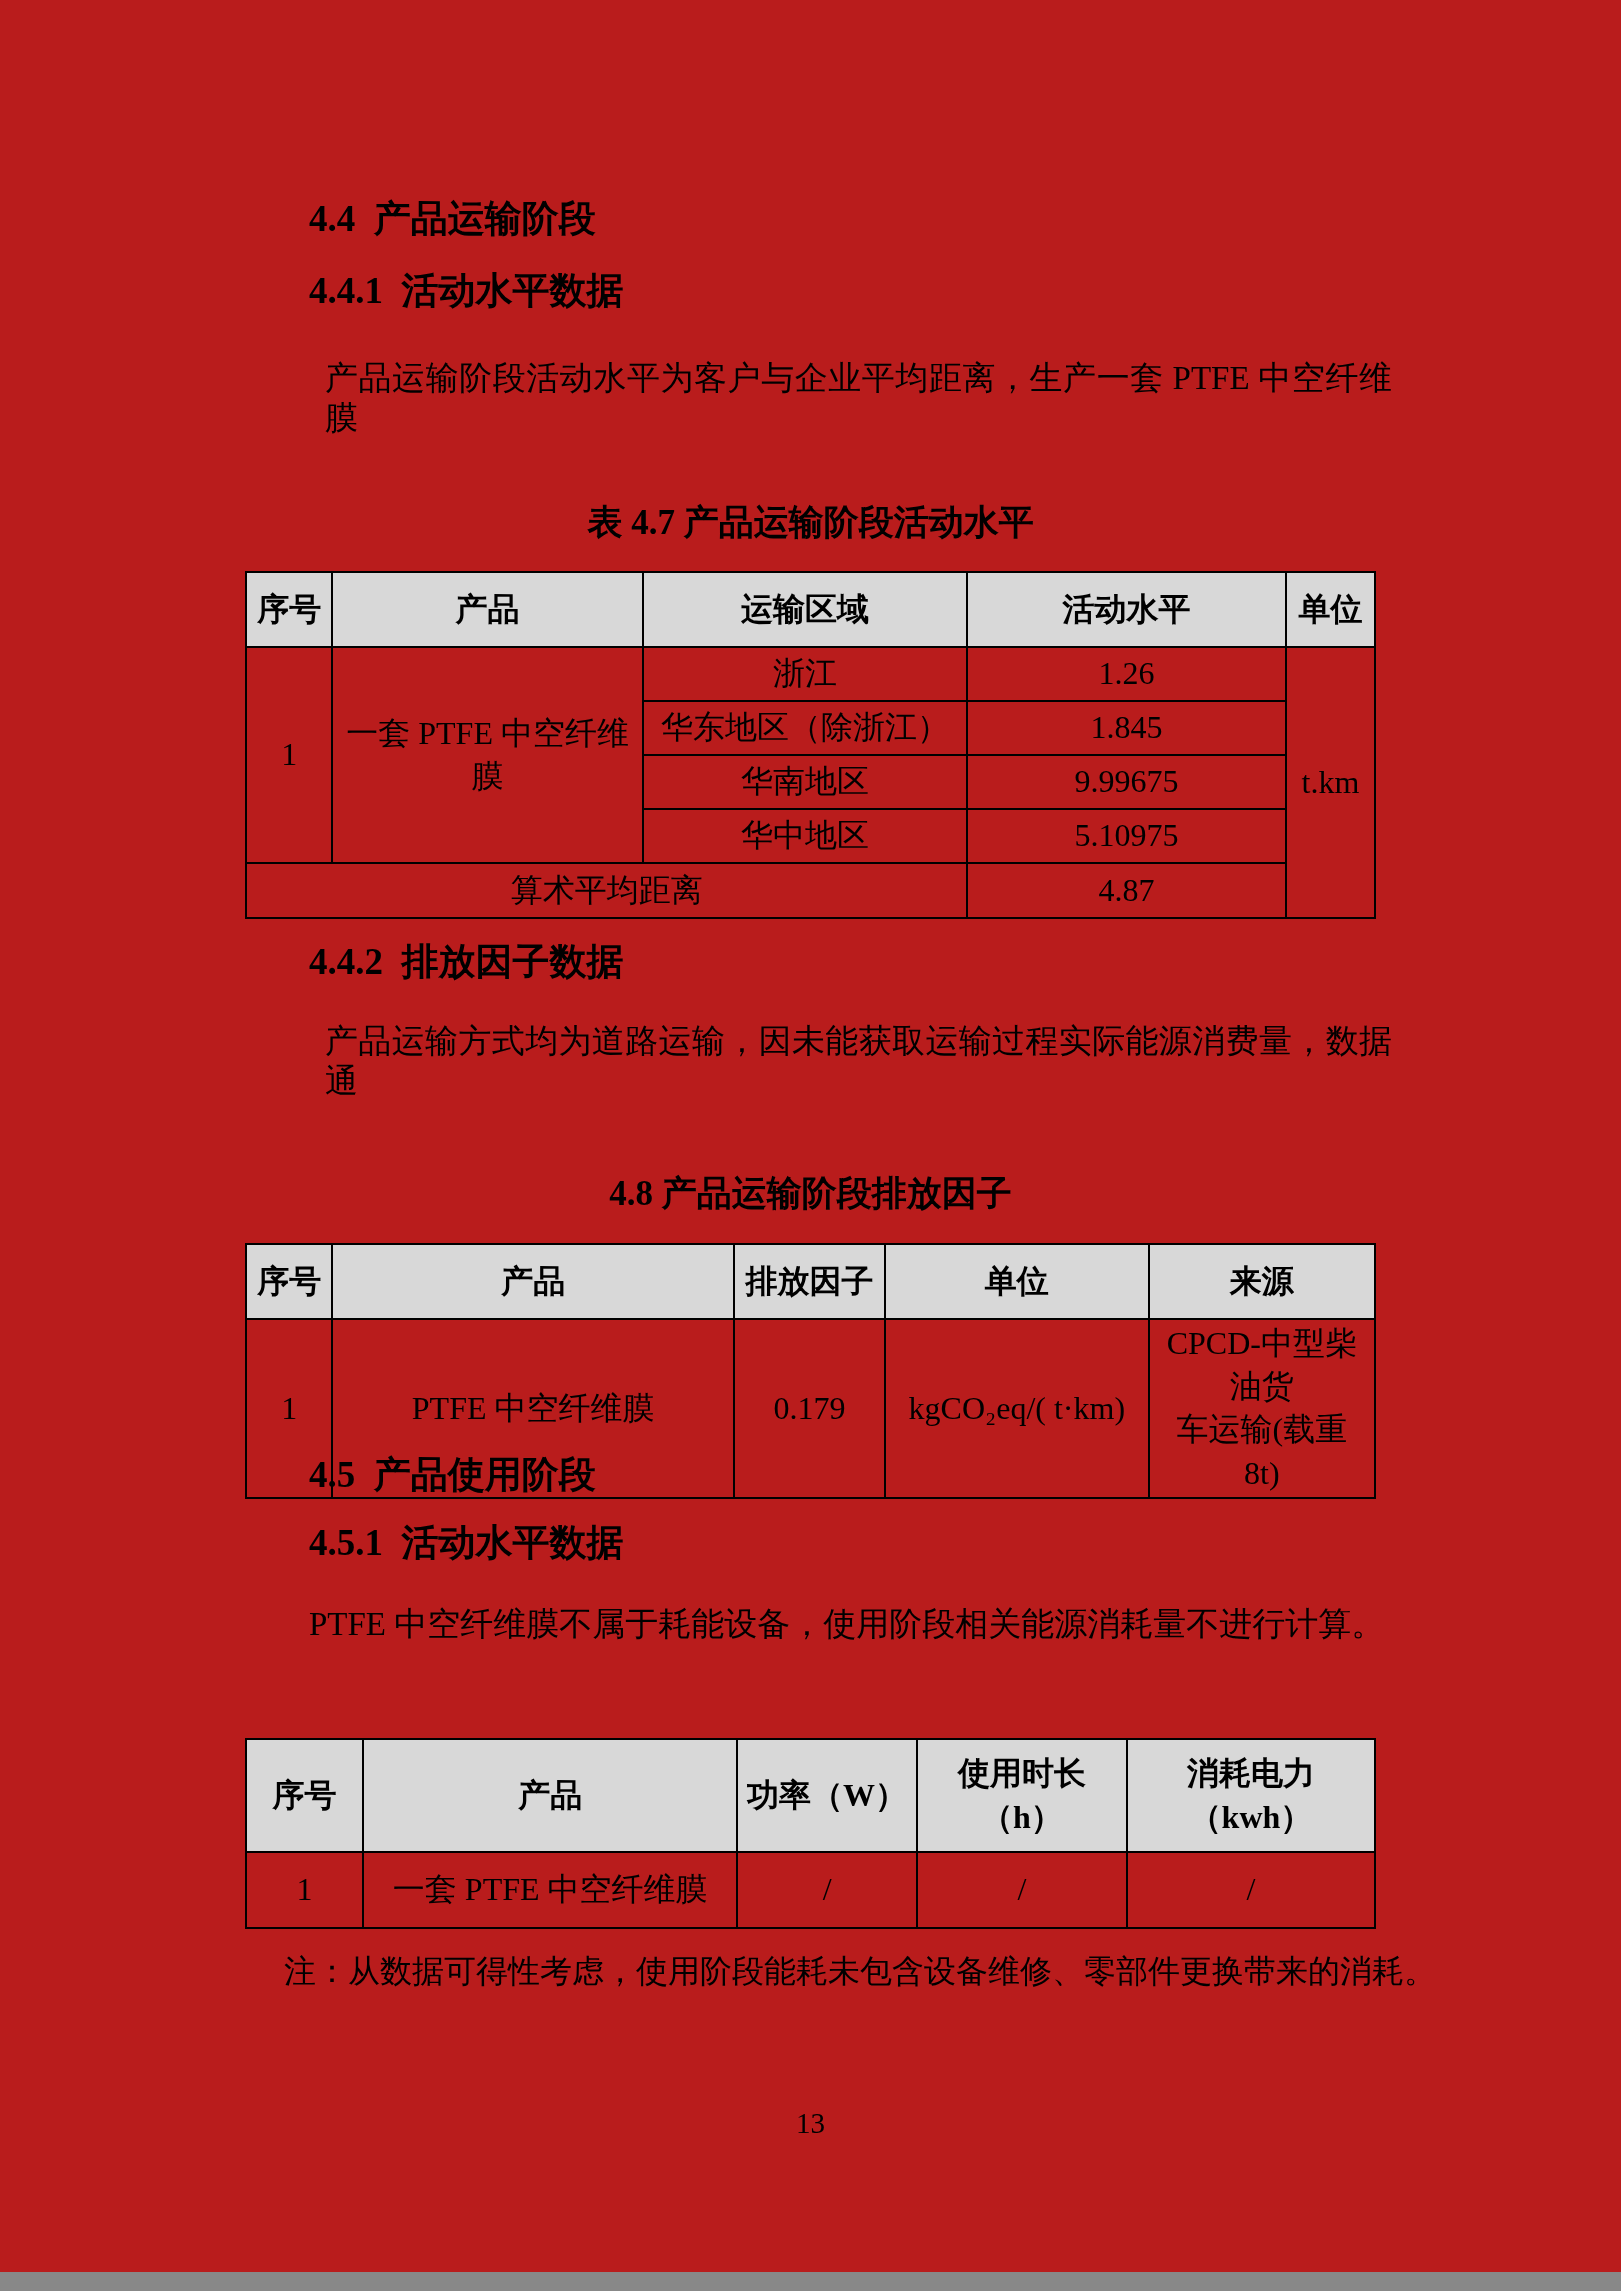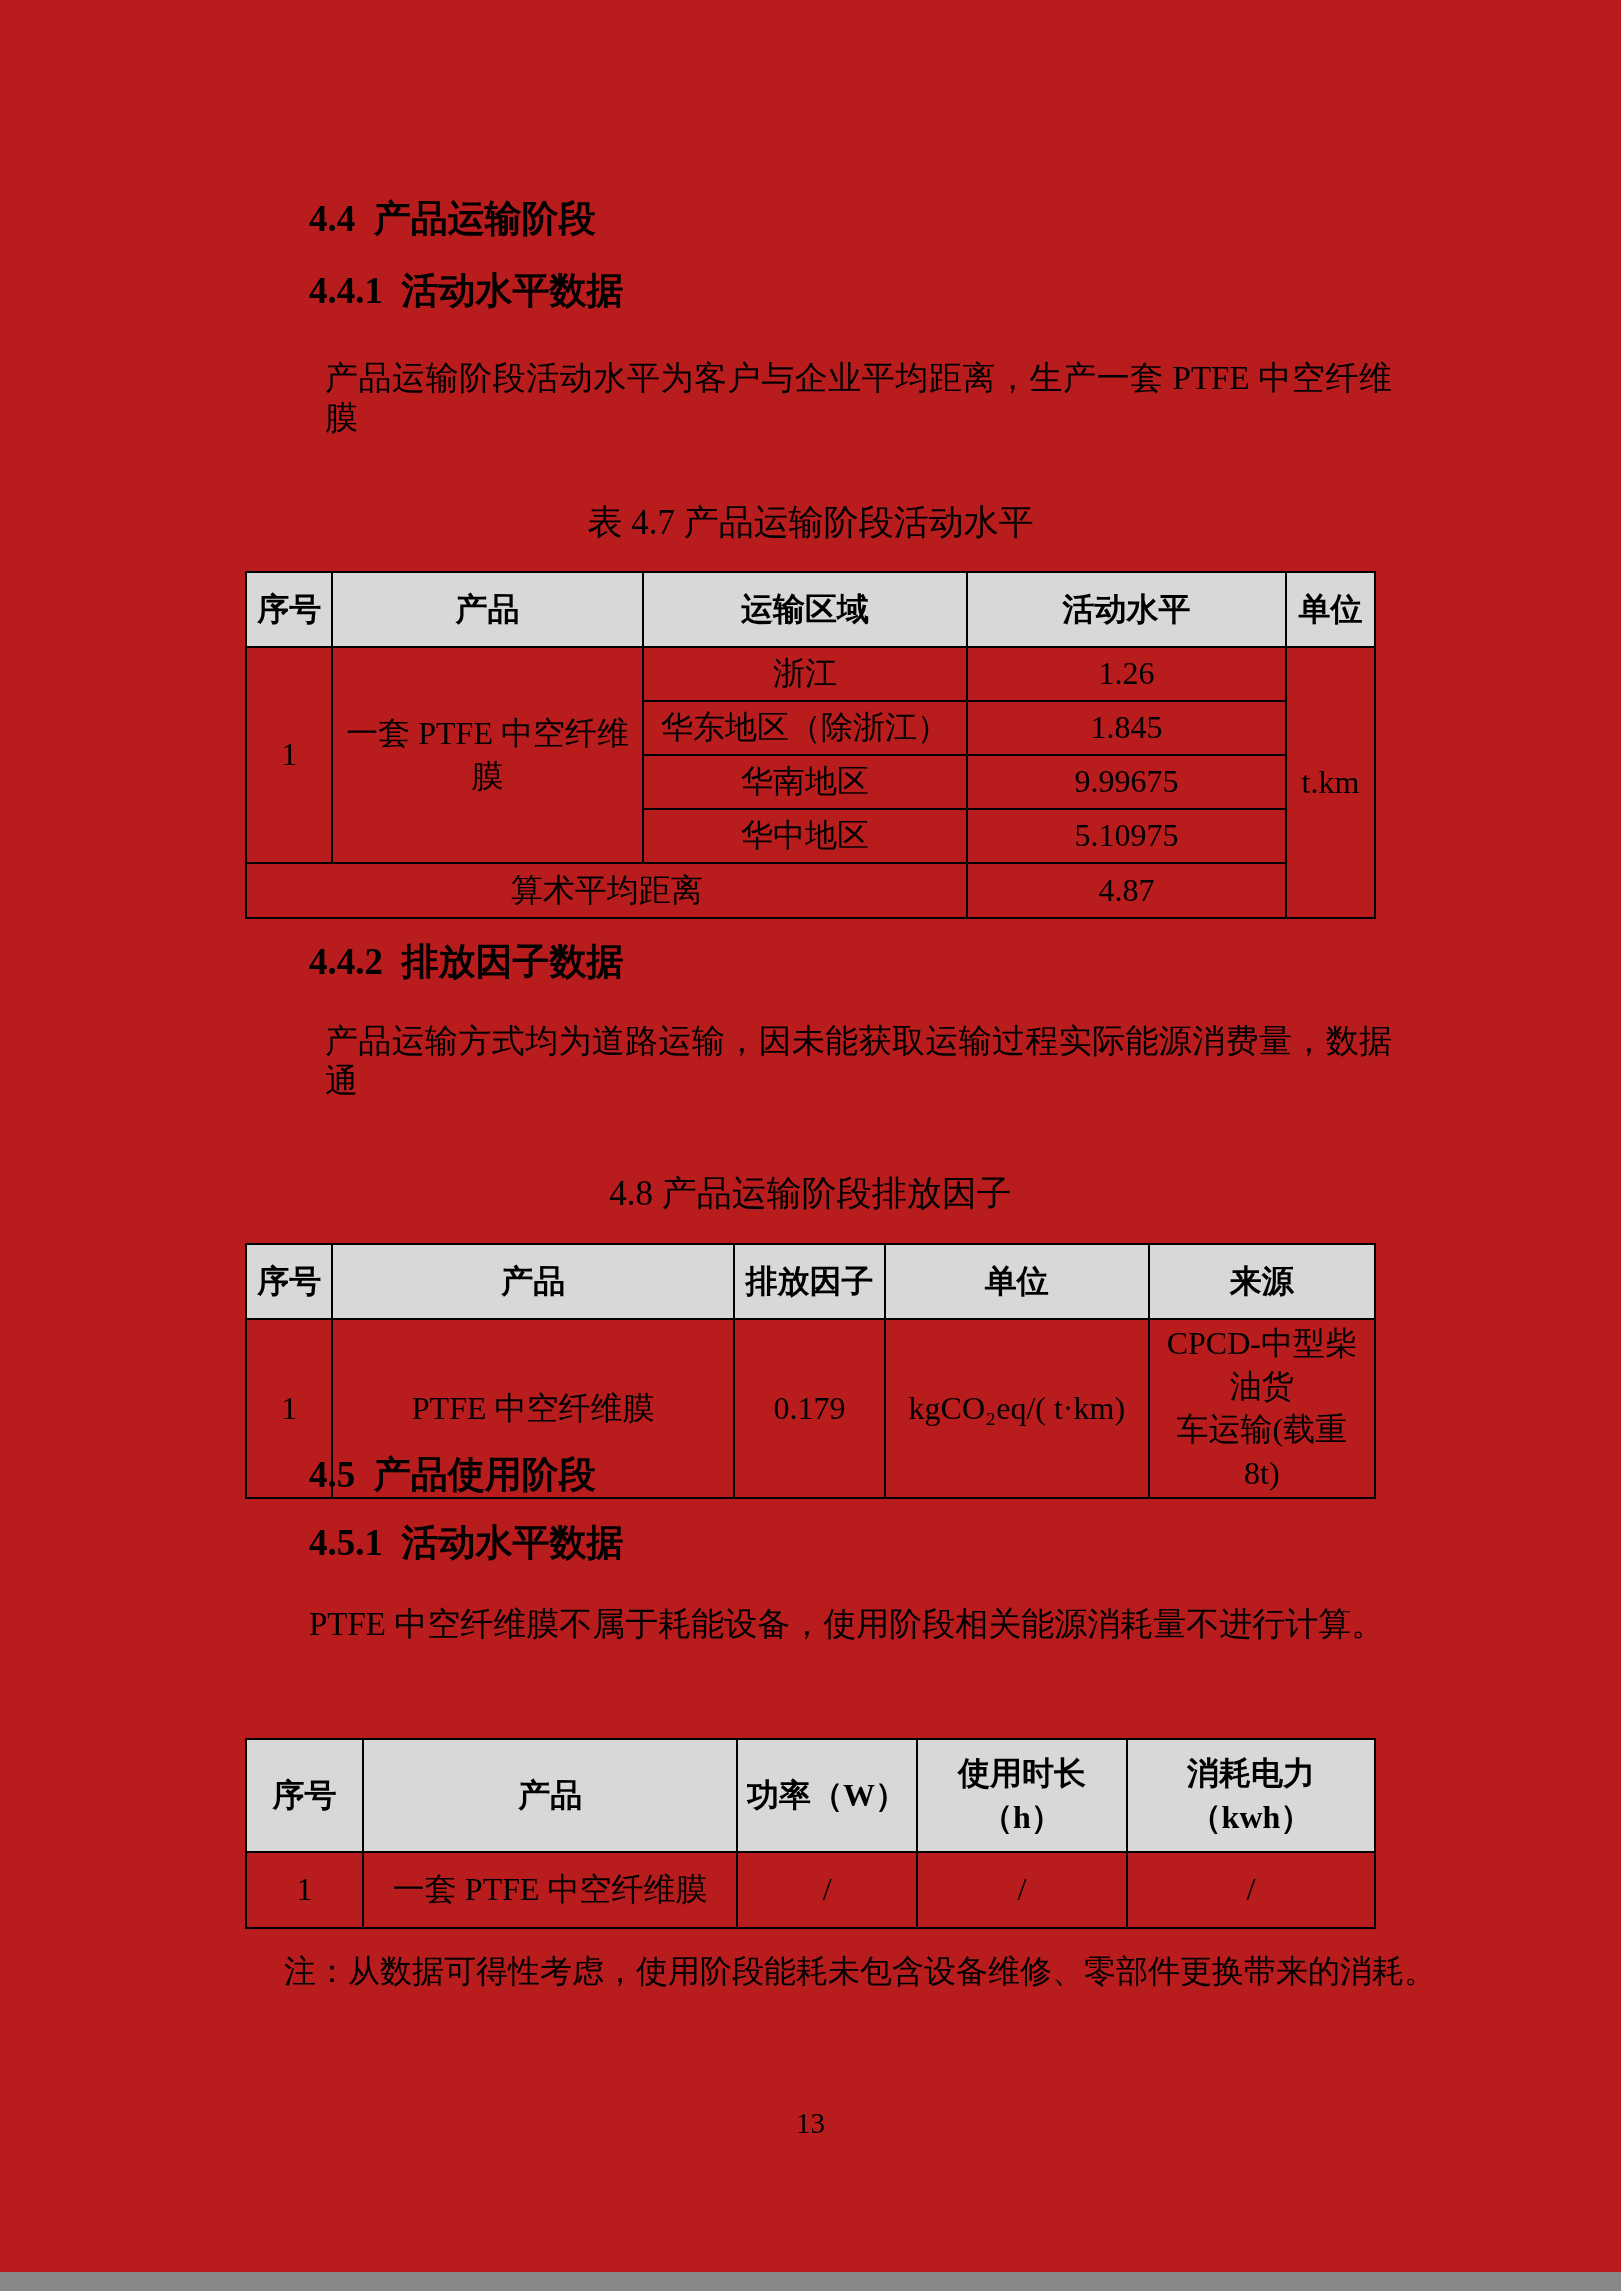--- a/index.html
+++ b/index.html
@@ -21,21 +21,21 @@
     font-size:33px;line-height:1.2;
     white-space:pre;
   }
   .justline{
     position:absolute;left:325px;width:1067px;
     font-size:33px;line-height:1.2;
     text-align:justify;text-align-last:justify;
   }
   .tcaption{
     position:absolute;left:245px;width:1131px;
-    text-align:center;font-weight:normal;font-size:35px;line-height:1.15;
+    text-align:center;font-weight:bold;font-size:35px;line-height:1.15;
     white-space:pre;
   }
   table.doc{
     position:absolute;left:245px;width:1131px;
     border-collapse:collapse;table-layout:fixed;
     border:2.9px solid #000;
   }
   table.doc th,table.doc td{
     border:2px solid #000;
     text-align:center;vertical-align:middle;

